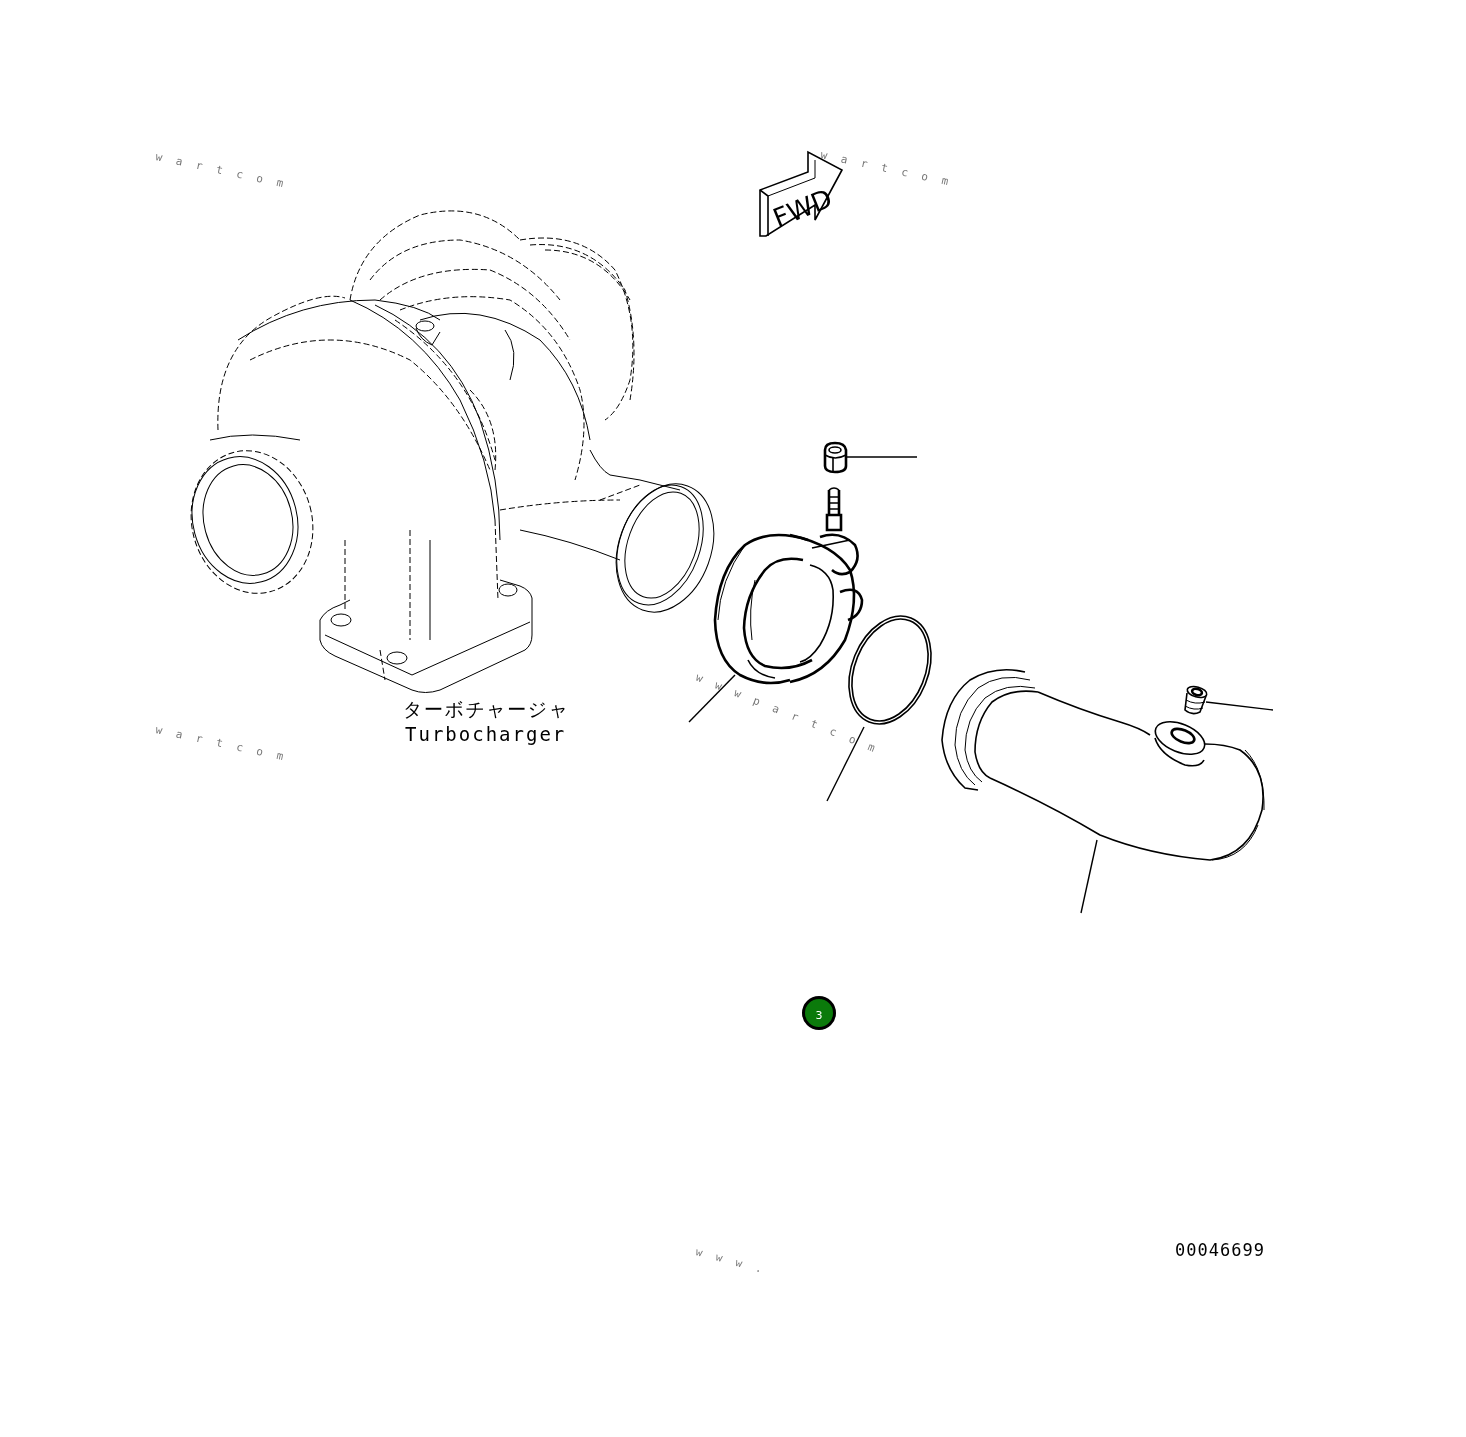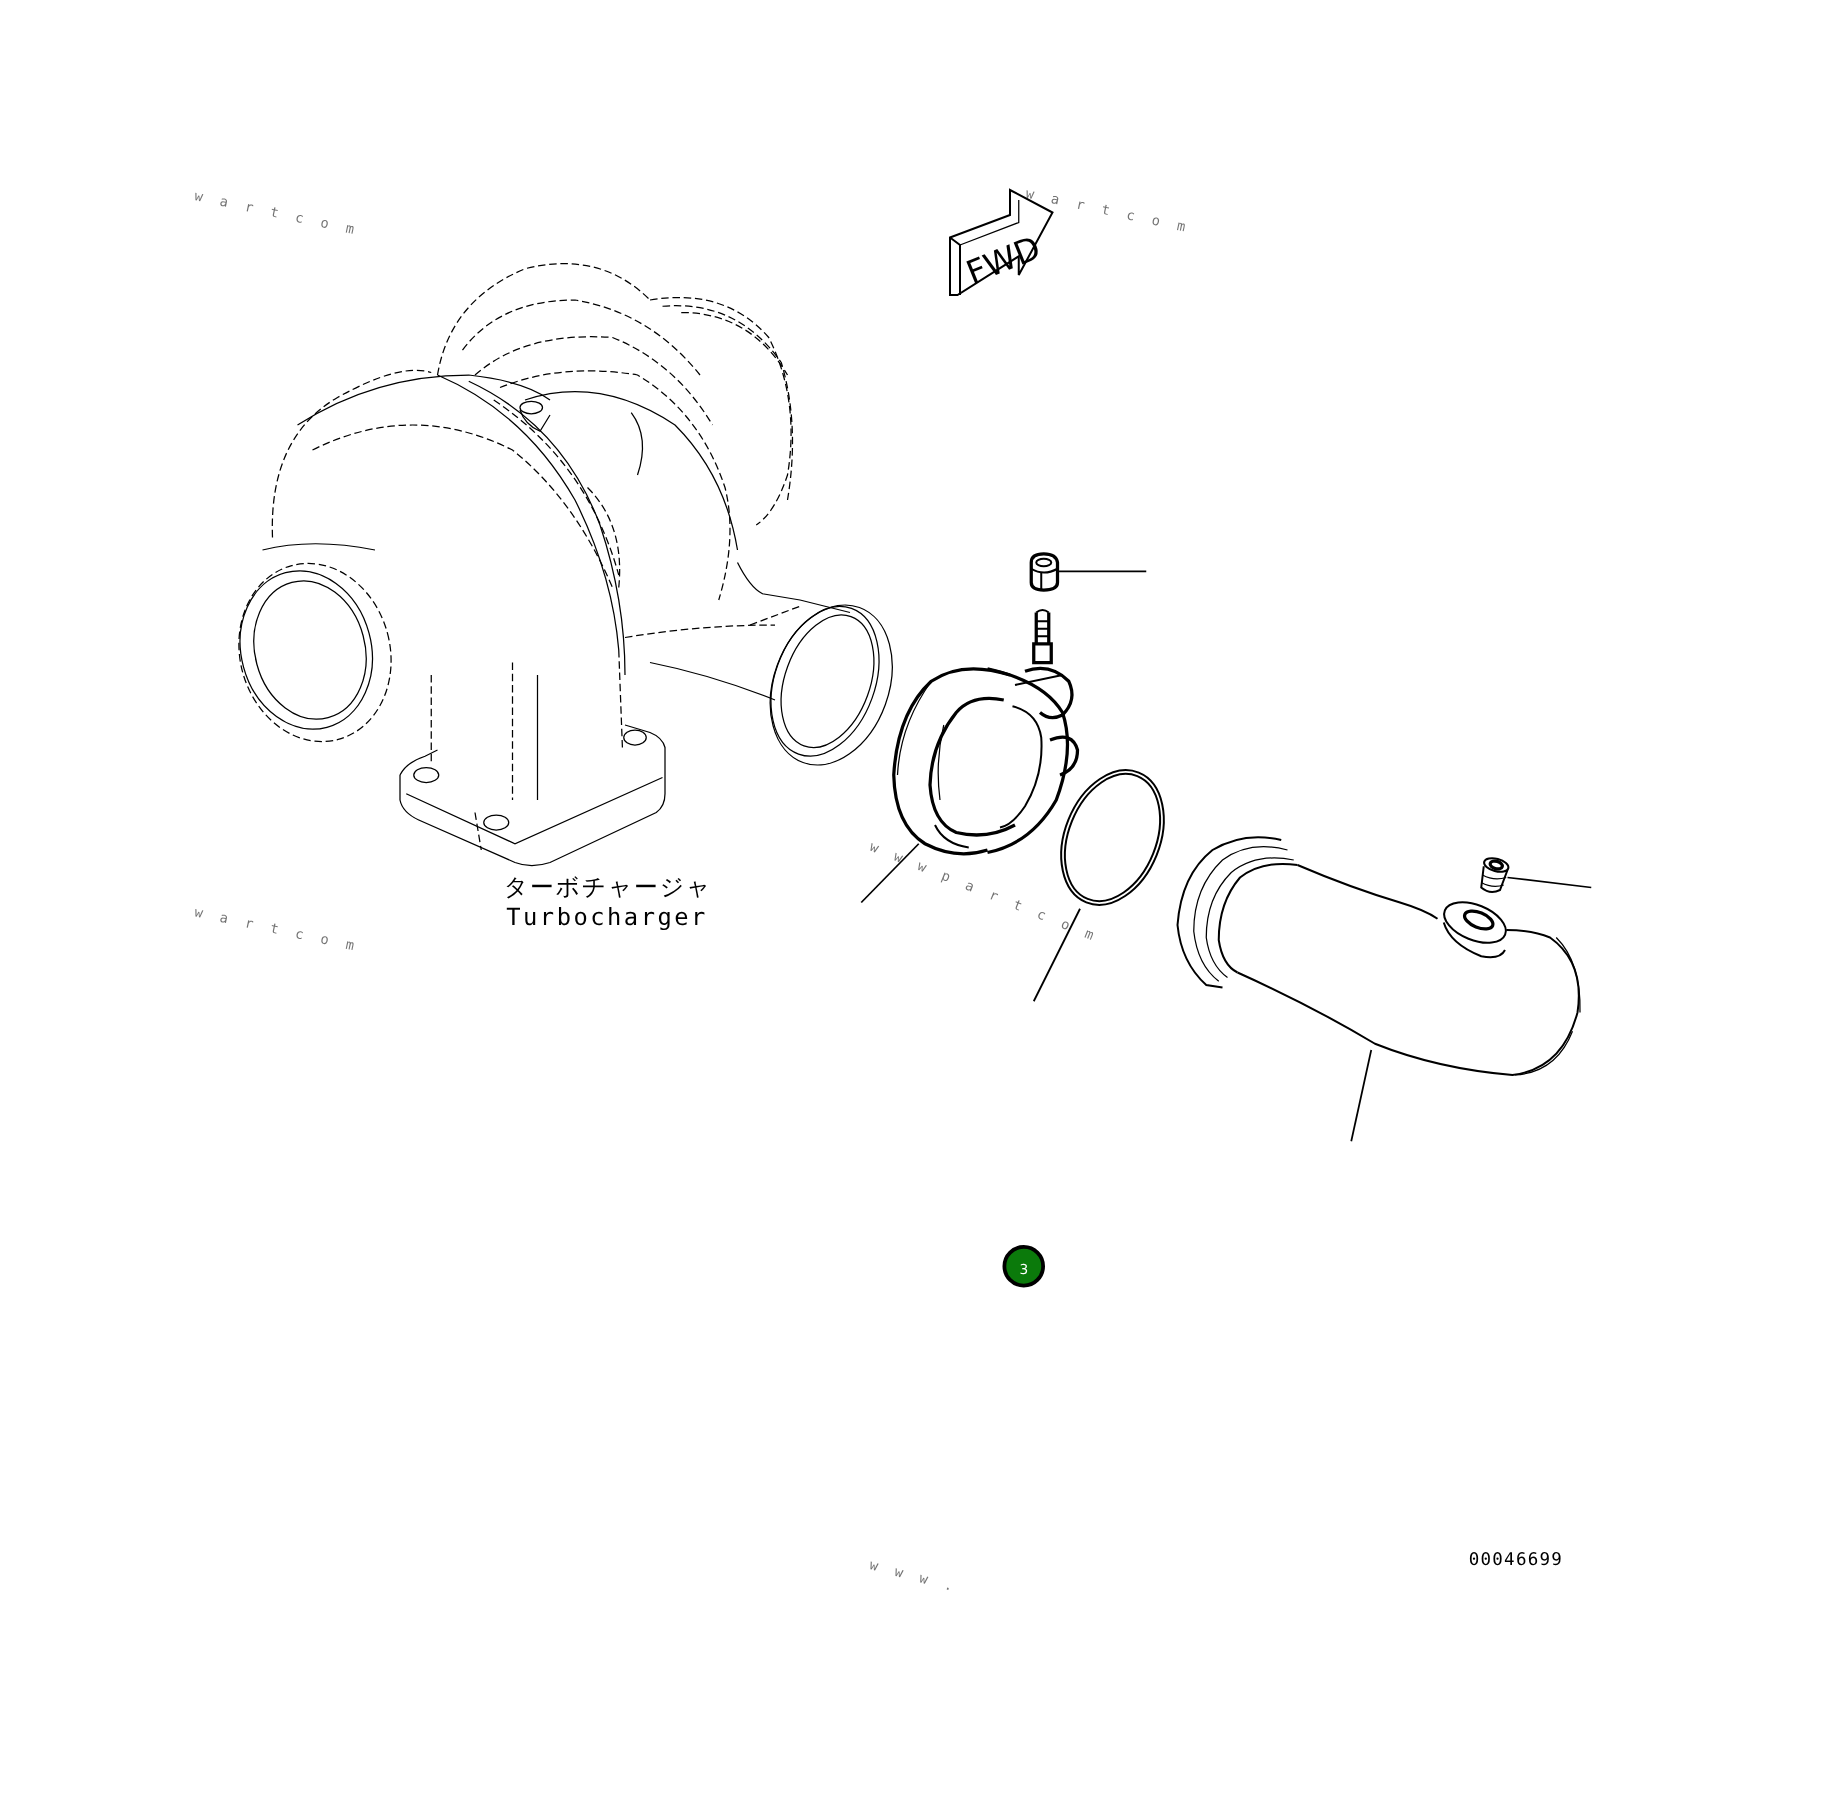--- a/index.html
+++ b/index.html
@@ -7,21 +7,21 @@
   svg#diagram { position:absolute; left:0; top:0; width:1466px; height:1437px; }
   .thin { fill:none; stroke:#000; stroke-width:1; }
   .dash { fill:none; stroke:#000; stroke-width:1; stroke-dasharray:6 3; }
   .mid { fill:none; stroke:#000; stroke-width:1.6; }
   .thick { fill:none; stroke:#000; stroke-width:2.6; }
   .leader { fill:none; stroke:#000; stroke-width:1.4; }
   .wm { fill:#000; font-size:11px; letter-spacing:14px; opacity:0.55; }
   .label-jp, .label-en { position:absolute; color:#000; font-size:19px; letter-spacing:1.5px;margin-left:25px; }
   .label-jp { left:378px; top:697px; }
   .label-en { left:380px; top:723px; font-size:19px; letter-spacing:2px; }
-  .drawing-no { position:absolute; left:1175px; top:1240px; font-size:14px; letter-spacing:1px; color:#000; }
+  .drawing-no { position:absolute; left:1175px; top:1240px; font-size:17px; letter-spacing:1px; color:#000; }
   .callout { position:absolute; left:802px; top:996px; width:34px; height:34px; border-radius:50%;
              background:#0b7a0b; border:3px solid #000; box-sizing:border-box;
              color:#fff; font-family:"DejaVu Sans", sans-serif; font-size:11px;
              display:flex; align-items:center; justify-content:center; padding-top:5px; cursor:pointer; }
 </style>
 </head>
 <body>
 
 <svg id="diagram" viewBox="0 0 1466 1437" xmlns="http://www.w3.org/2000/svg">
 

